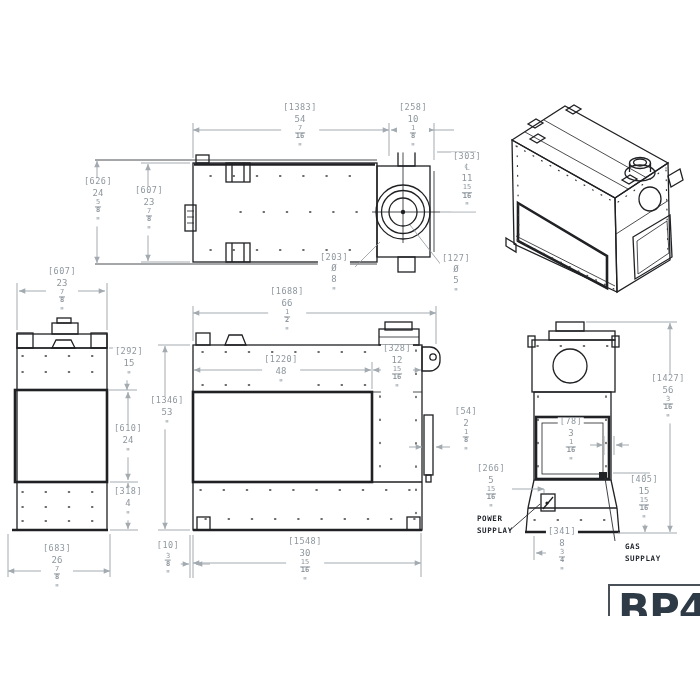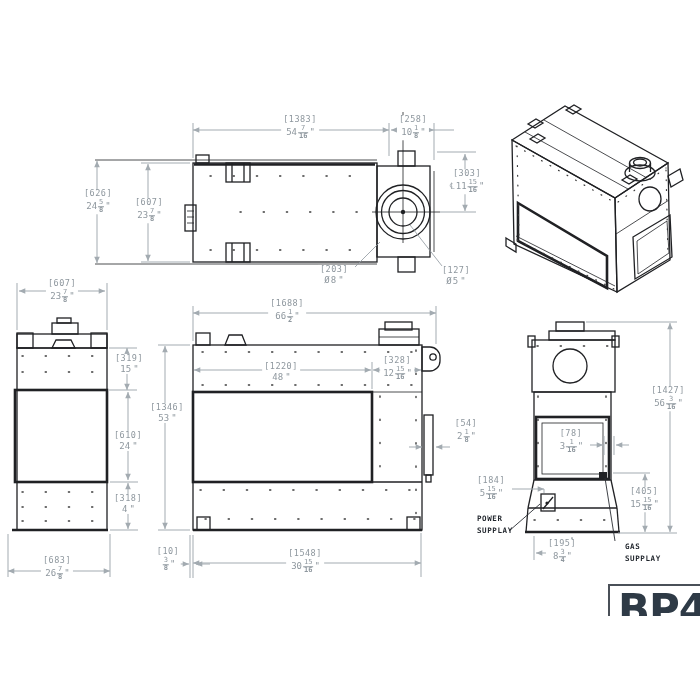--- a/index.html
+++ b/index.html
@@ -2,21 +2,21 @@
 <html><head>
 <meta charset="utf-8">
 <style>
   html,body{margin:0;padding:0;background:#fff;}
   #sheet{position:relative;width:700px;height:628px;background:#fff;overflow:hidden;
          font-family:"DejaVu Sans Mono",monospace;}
   #linework{position:absolute;left:0;top:0;z-index:1;}
   .dim{position:absolute;transform:translate(-50%,-50%);text-align:center;color:#8e979e;
        background:#fff;padding:0 2px;line-height:1.15;z-index:3;white-space:nowrap;}
   .dim .mm{font-size:8.5px;letter-spacing:.5px;}
-  .dim .in{font-size:9px;display:flex;align-items:center;justify-content:center;gap:1px;}
+  .dim .in{font-size:9px;display:flex;align-items:center;justify-content:center;gap:1px;flex-direction:column;}
   .fr{display:inline-flex;flex-direction:column;font-size:7px;line-height:1.05;text-align:center;}
   .fr b{font-weight:normal;border-bottom:1px solid #8e979e;padding:0 1px;}
   .fr i{font-style:normal;padding:0 1px;font-weight:bold;}
   .fr b:empty,.fr i:empty{display:none;}
   .calloutlbl{position:absolute;z-index:3;color:#1f242b;font-size:7.5px;font-weight:bold;
        letter-spacing:.6px;line-height:1.6;white-space:nowrap;margin-left:9px;}
   #title-block{position:absolute;left:608px;top:584px;width:92px;height:30px;
        border-top:2px solid #4a5058;overflow:hidden;z-index:3;}
   #title-block .bar{position:absolute;left:0;top:0;width:2px;height:30px;background:#4a5058;}
   #title-block .model{font-family:"DejaVu Sans",sans-serif;font-weight:bold;color:#2e3a46;
@@ -329,21 +329,21 @@
         <span></span>
         <span>23</span>
         <span class="fr">
           <b>7</b>
           <i>8</i>
         </span>
         <span>"</span>
       </div>
 </div>
 <div class="dim" style="left:129px;top:364px">
-  <div class="mm">[319]</div>
+  <div class="mm">[292]</div>
   <div class="in">
         <span></span>
         <span>15</span>
         <span class="fr"></span>
         <span>"</span>
       </div>
 </div>
 <div class="dim" style="left:128px;top:441px">
   <div class="mm">[610]</div>
   <div class="in">
@@ -470,21 +470,21 @@
         <span></span>
         <span>56</span>
         <span class="fr">
           <b>3</b>
           <i>16</i>
         </span>
         <span>"</span>
       </div>
 </div>
 <div class="dim" style="left:491px;top:489px">
-  <div class="mm">[184]</div>
+  <div class="mm">[266]</div>
   <div class="in">
         <span></span>
         <span>5</span>
         <span class="fr">
           <b>15</b>
           <i>16</i>
         </span>
         <span>"</span>
       </div>
 </div>
@@ -494,21 +494,21 @@
         <span></span>
         <span>15</span>
         <span class="fr">
           <b>15</b>
           <i>16</i>
         </span>
         <span>"</span>
       </div>
 </div>
 <div class="dim" style="left:562px;top:552px">
-  <div class="mm">[195]</div>
+  <div class="mm">[341]</div>
   <div class="in">
         <span></span>
         <span>8</span>
         <span class="fr">
           <b>3</b>
           <i>4</i>
         </span>
         <span>"</span>
       </div>
 </div>

